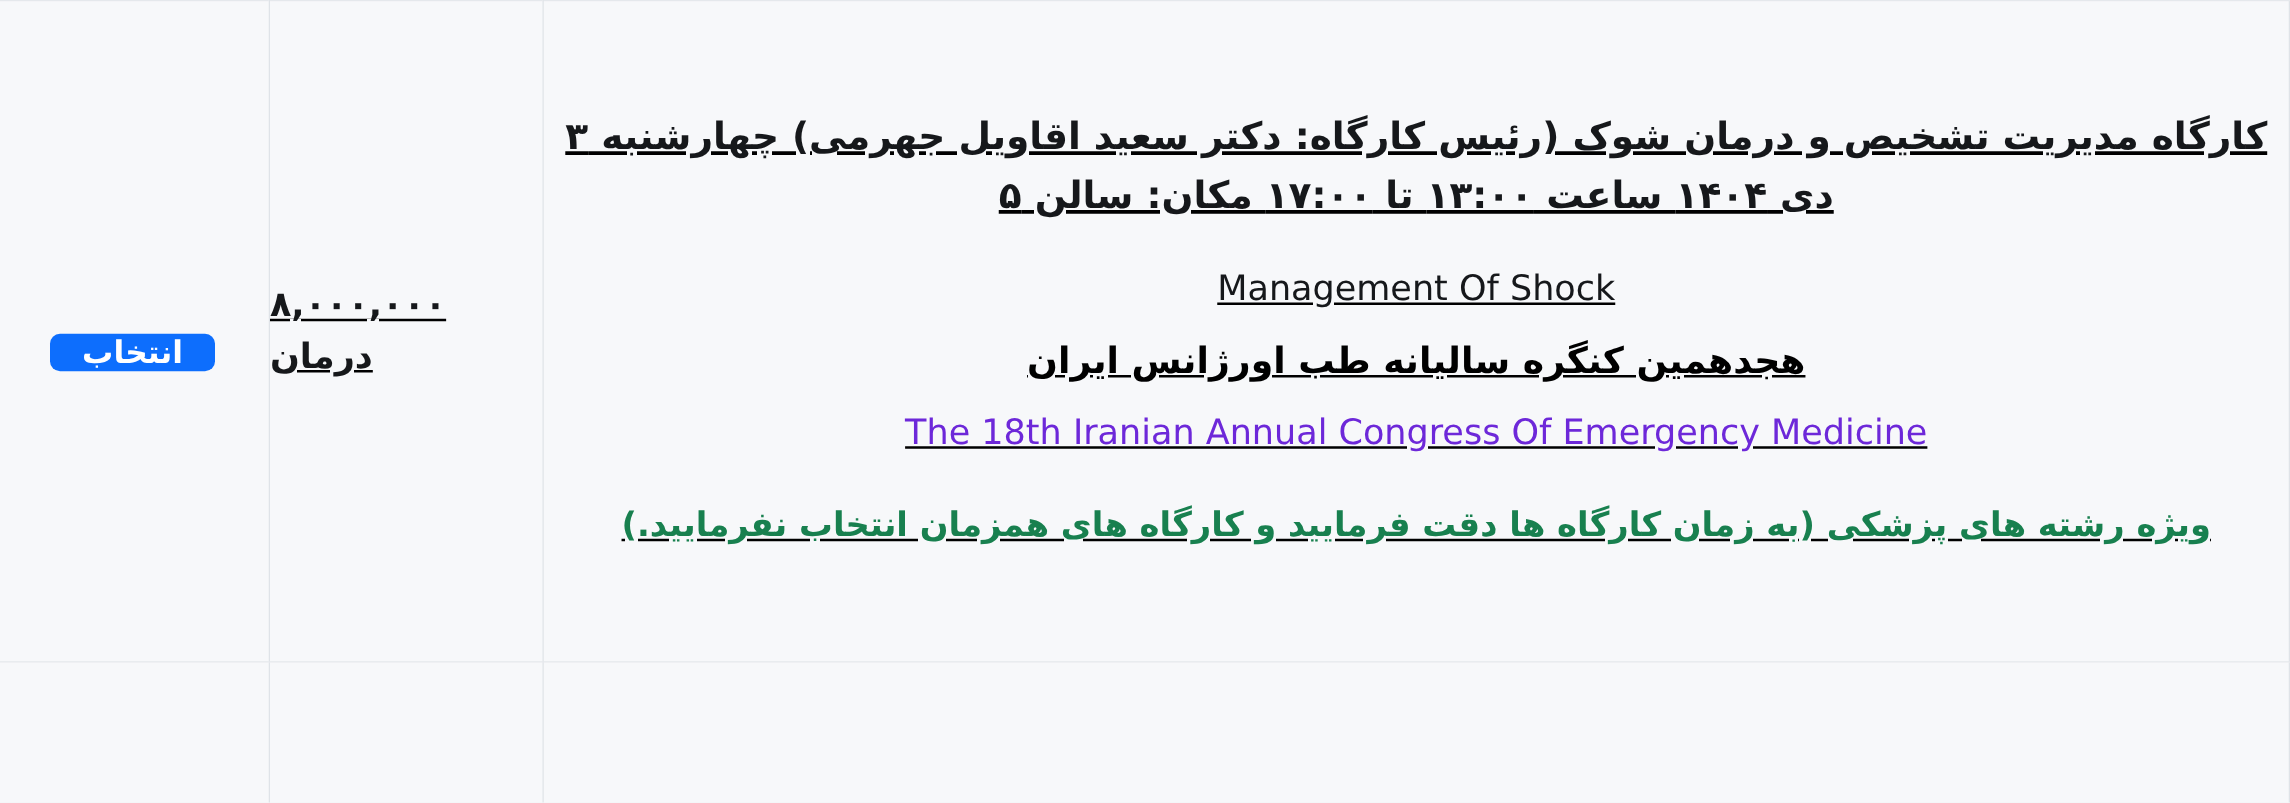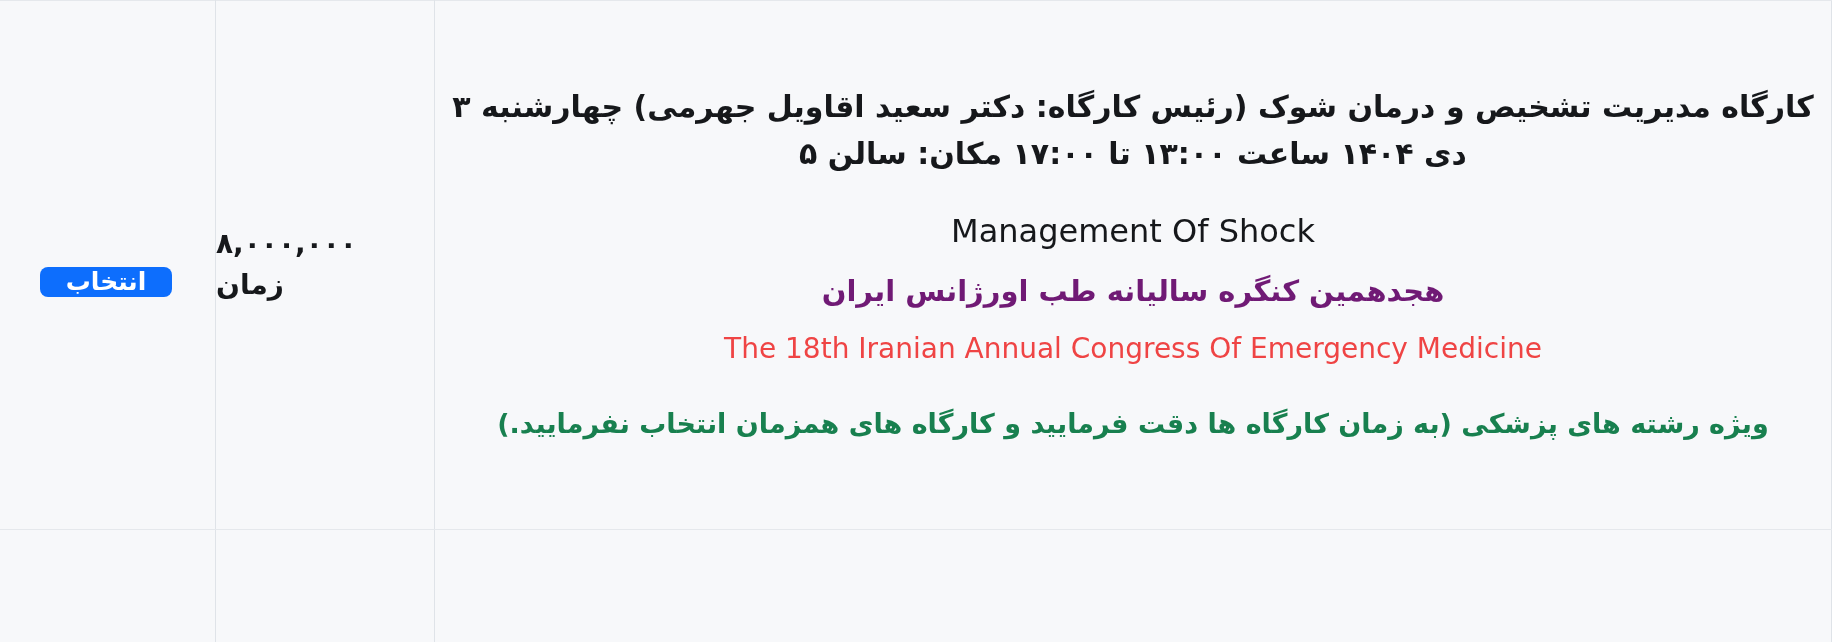--- a/index.html
+++ b/index.html
@@ -12,20 +12,21 @@
     width: 1832px;
     height: 642px;
     font-family: "DejaVu Sans", "Liberation Sans", sans-serif;
     overflow: hidden;
   }
 
   .table-wrap {
     width: 1628px;
     height: 642px;
     box-sizing: border-box;
+    text-decoration: underline;
   }
 
   table.workshops-table {
     width: 1832px;
     border-collapse: collapse;
     table-layout: fixed;
     direction: rtl;
   }
 
   table.workshops-table td {
@@ -101,41 +102,41 @@
   .desc-title {
     font-size: 30px;
     font-weight: 700;
     color: #16181b;
     line-height: 1.55;
     margin: 0 0 30px 0;
     direction: rtl;
   }
 
   .desc-subtitle-en {
-    font-size: 32px;
+    font-size: 28px;
     font-weight: 400;
     color: #16181b;
     line-height: 1.5;
     margin: 0 0 15px 0;
     direction: ltr;
   }
 
   .desc-congress-fa {
     font-size: 29px;
     font-weight: 700;
-    color: #701a75;
+    color: #000000;
     line-height: 1.5;
     margin: 0 0 14px 0;
     direction: rtl;
   }
 
   .desc-congress-en {
     font-size: 28px;
     font-weight: 400;
-    color: #ef4444;
+    color: #6d28d9;
     line-height: 1.5;
     margin: 0 0 32px 0;
     direction: ltr;
   }
 
   .desc-notice {
     font-size: 27px;
     font-weight: 700;
     color: #18804f;
     line-height: 1.62;
@@ -155,21 +156,21 @@
         <td class="col-desc desc-cell">
           <p class="desc-title">کارگاه مدیریت تشخیص و درمان شوک (رئیس کارگاه: دکتر سعید اقاویل جهرمی) چهارشنبه ۳ دی ۱۴۰۴ ساعت ۱۳:۰۰ تا ۱۷:۰۰ مکان: سالن ۵</p>
           <p class="desc-subtitle-en">Management Of Shock</p>
           <p class="desc-congress-fa">هجدهمین کنگره سالیانه طب اورژانس ایران</p>
           <p class="desc-congress-en">The 18th Iranian Annual Congress Of Emergency Medicine</p>
           <p class="desc-notice">ویژه رشته های پزشکی (به زمان کارگاه ها دقت فرمایید و کارگاه های همزمان انتخاب نفرمایید.)</p>
         </td>
 
         <td class="col-price price-cell">
           <span class="price-amount">۸,۰۰۰,۰۰۰</span>
-          <span class="price-currency">زمان</span>
+          <span class="price-currency">درمان</span>
         </td>
 
         <td class="col-action action-cell">
           <button class="select-btn" type="button">انتخاب</button>
         </td>
 
       </tr>
 
       <tr class="row-next">
         <td class="col-desc"></td>

